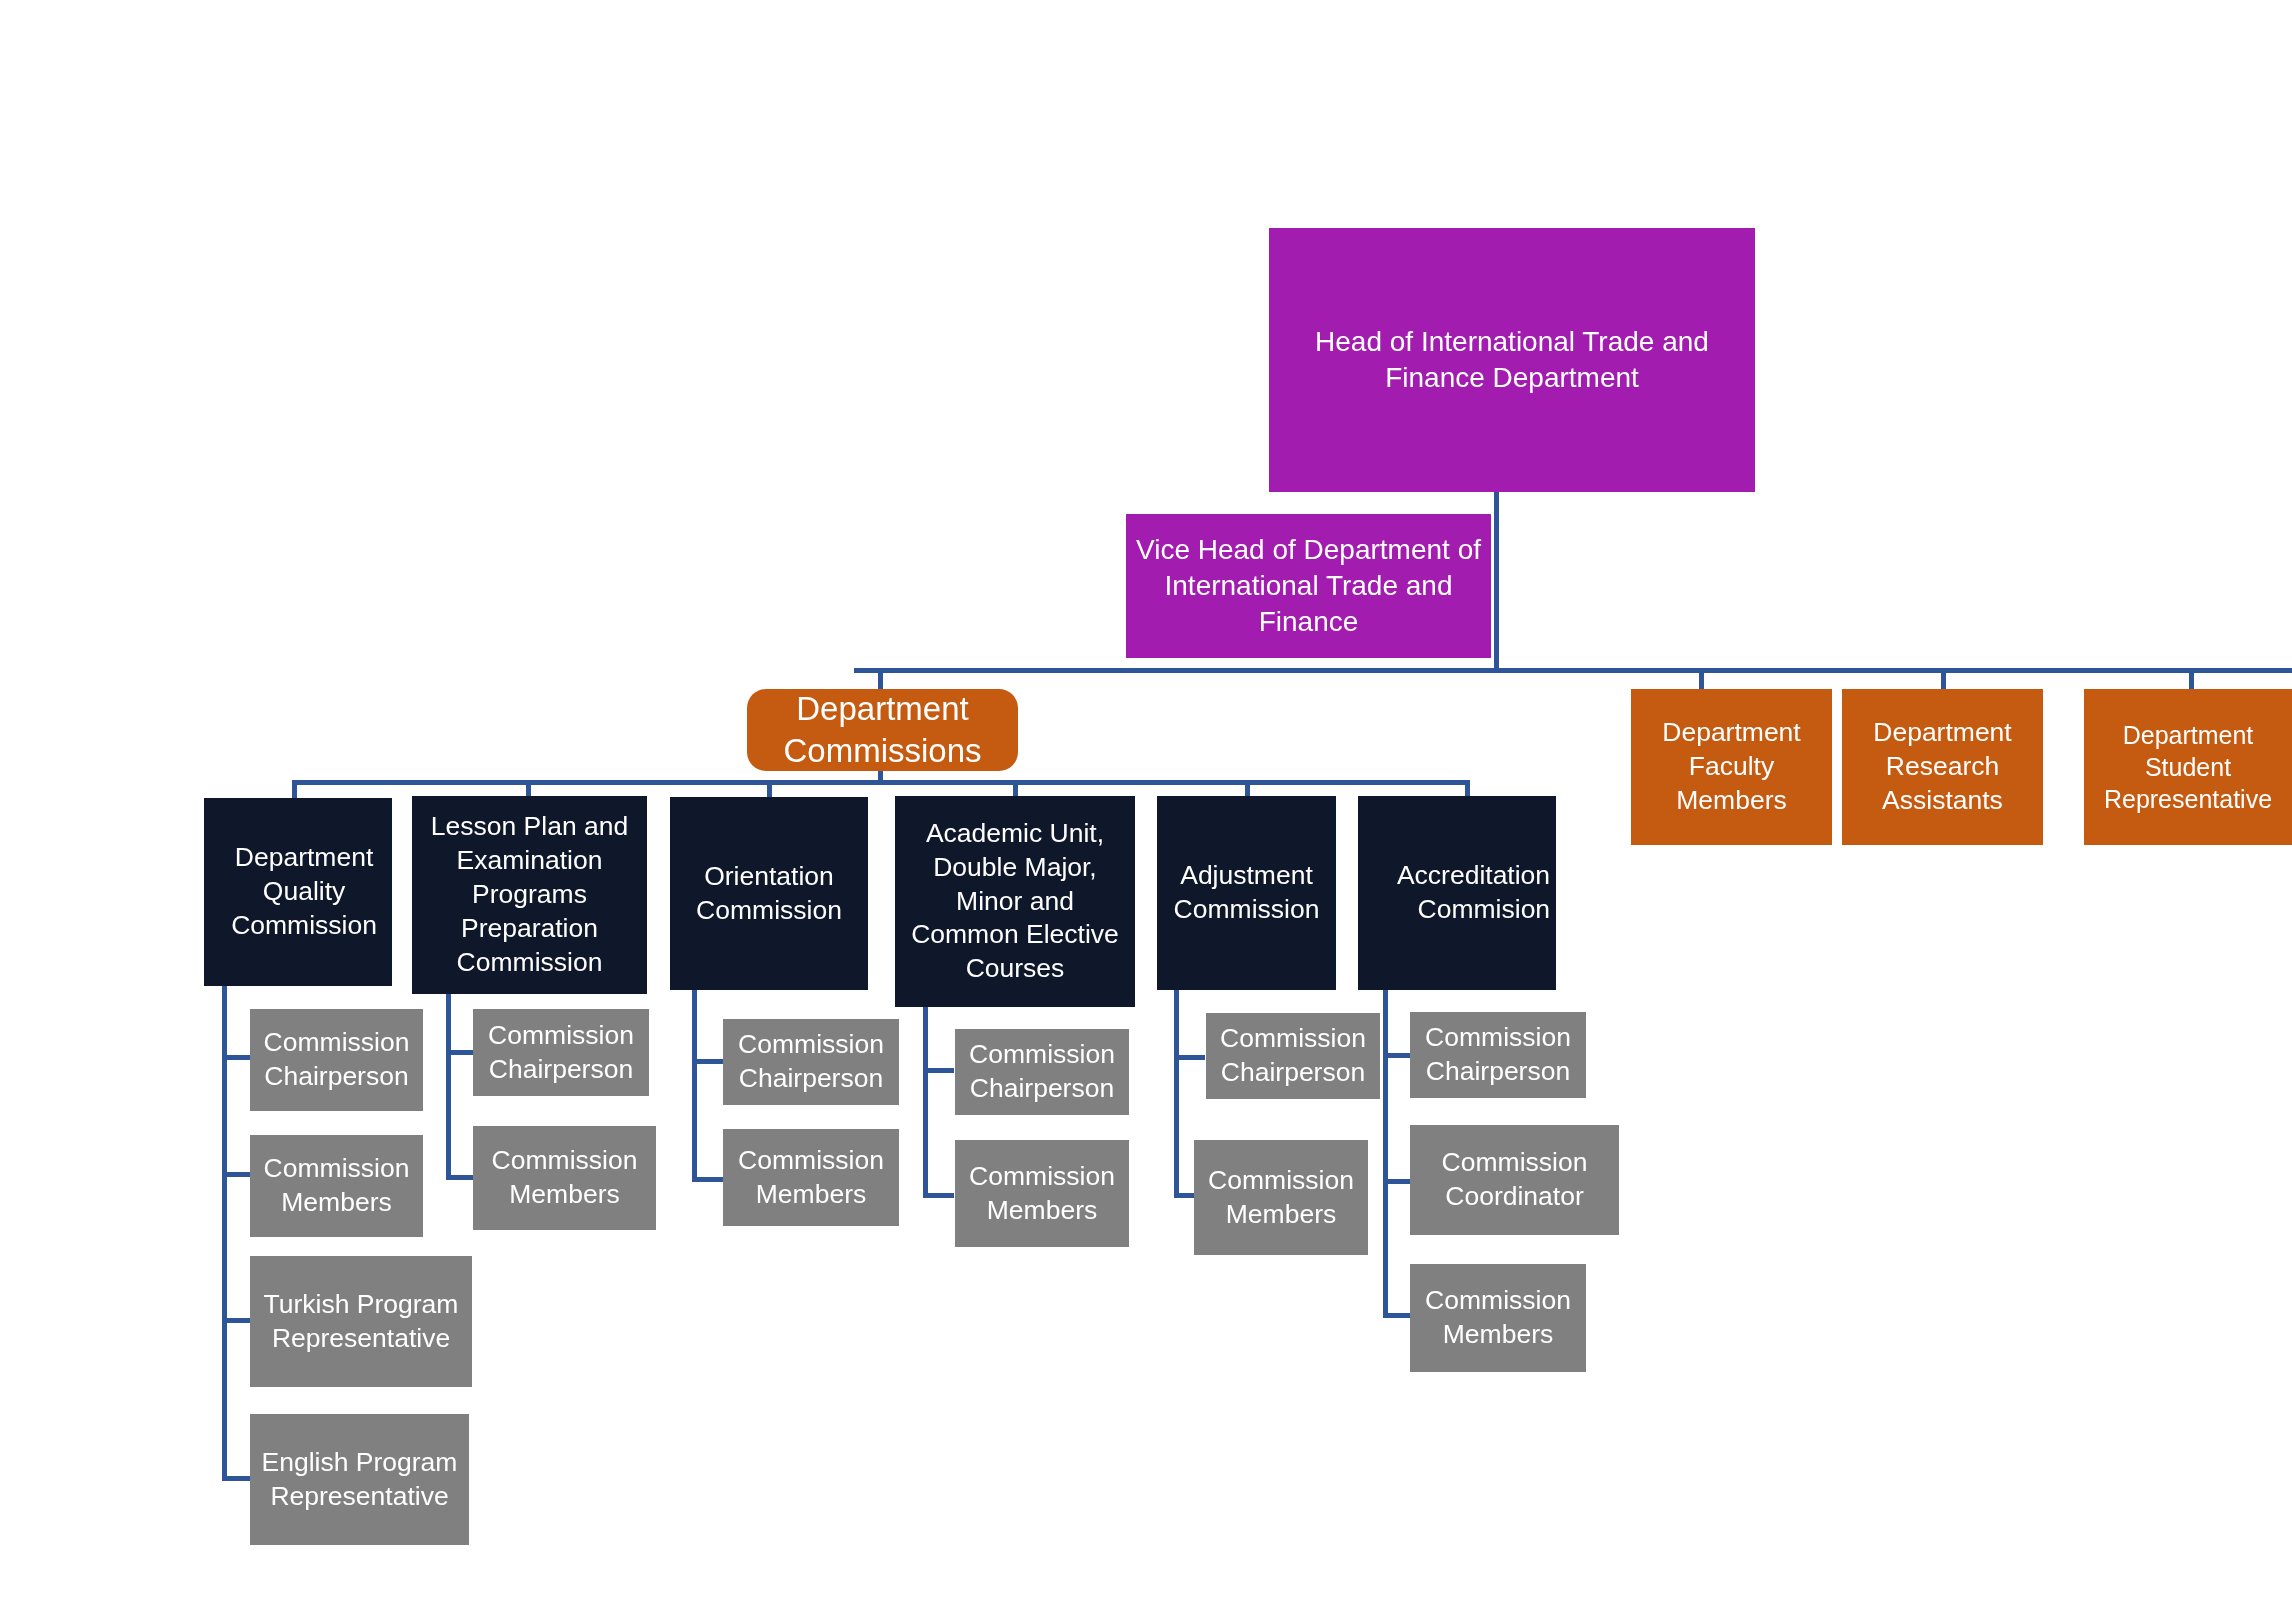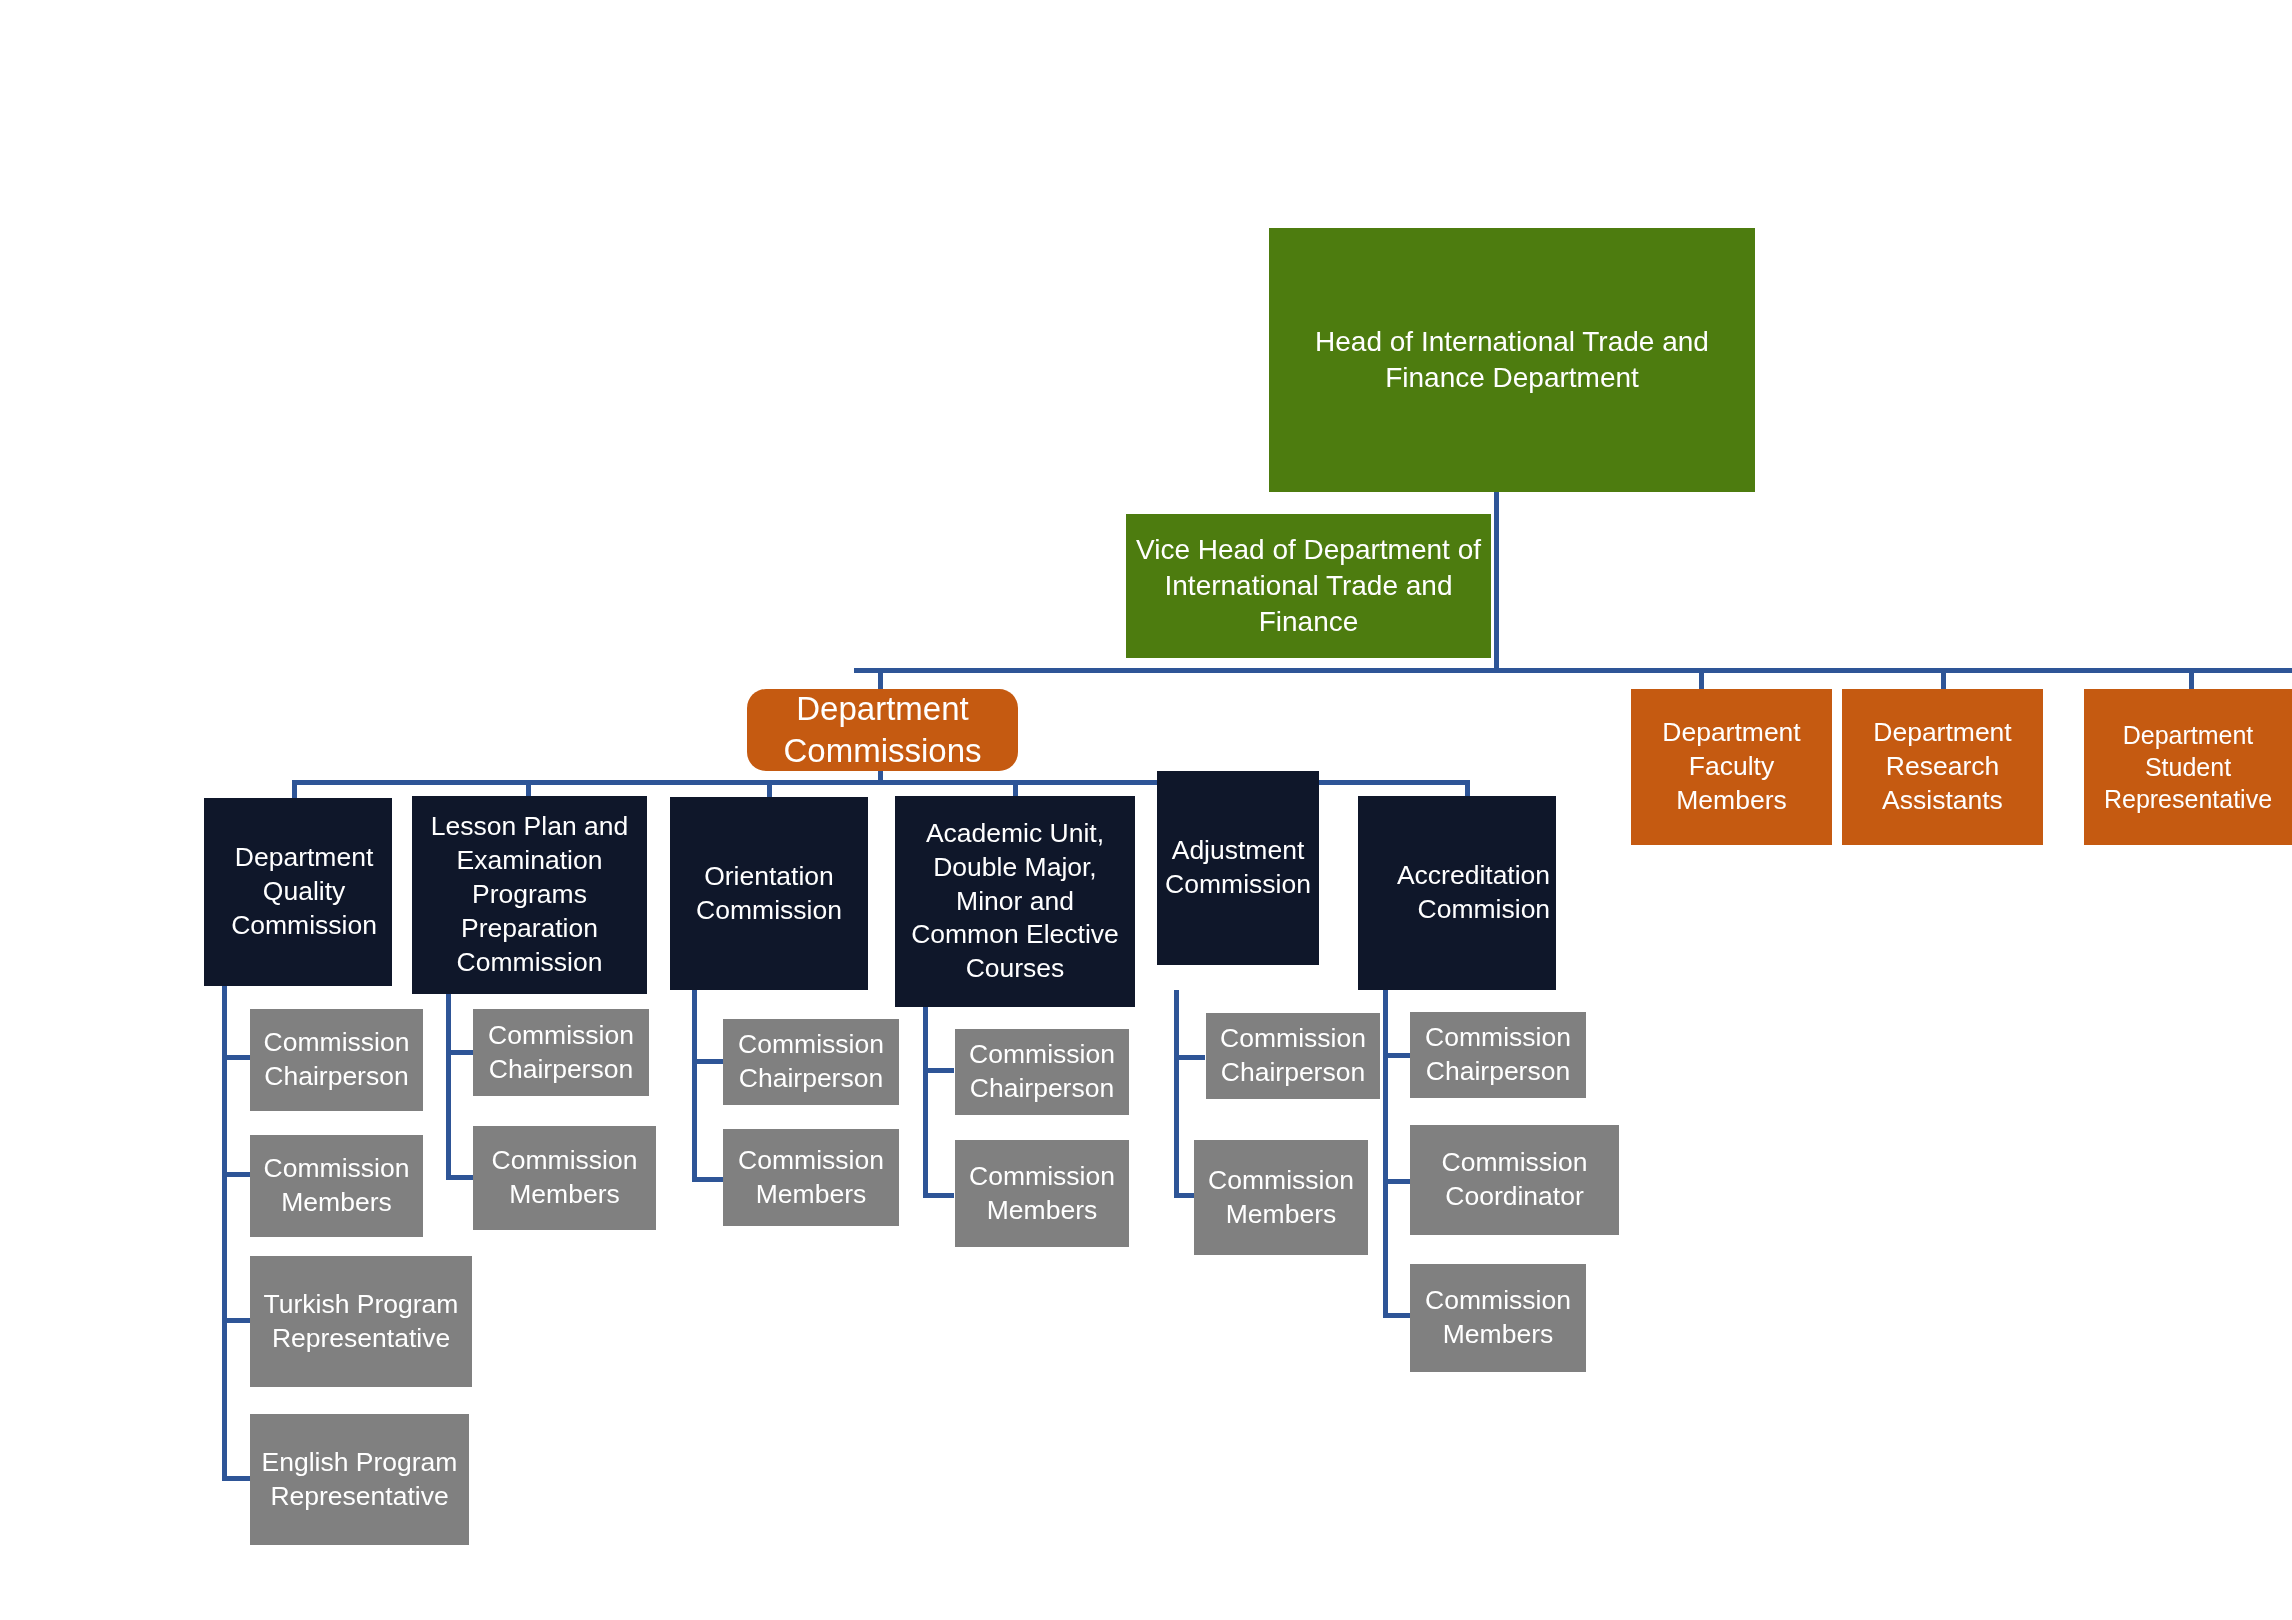--- a/index.html
+++ b/index.html
@@ -20,21 +20,21 @@
     box-sizing: border-box;
     display: flex;
     align-items: center;
     justify-content: center;
     text-align: center;
     color: #ffffff;
     line-height: 1.28;
     padding: 3.9px 5.9px;
     white-space: pre-line;
   }
-  .node.blue   { background: #4d7c0f; }
+  .node.blue   { background: #a21caf; }
   .node.orange { background: #C55A11; }
   .node.green  { background: #0f172a; }
   .node.gray   { background: #808080; }
 
   .connector {
     position: absolute;
     background: #2E5597;
   }
   .conn-h { height: 4.9px; }
   .conn-v { width: 4.9px; }
@@ -103,21 +103,21 @@
   <div class="node orange" style="left:2084px; top:689px; width:208px; height:156px; font-size:25px;">Department Student Representative</div>
 
   <div class="node green" style="left:204px; top:798px; width:188px; height:188px; font-size:26.5px;padding-left:18px;">Department Quality Commission</div>
 
   <div class="node green" style="left:412px; top:796px; width:235px; height:198px; font-size:26.5px;">Lesson Plan and Examination Programs Preparation Commission</div>
 
   <div class="node green" style="left:670px; top:797px; width:198px; height:193px; font-size:26.5px;">Orientation Commission</div>
 
   <div class="node green" style="left:895px; top:796px; width:240px; height:211px; font-size:26.5px;">Academic Unit, Double Major, Minor and Common Elective Courses</div>
 
-  <div class="node green" style="left:1157px; top:771px; width:162px; height:194px; font-size:26.5px;">Adjustment Commission</div>
+  <div class="node green" style="left:1157px; top:796px; width:179px; height:194px; font-size:26.5px;">Adjustment Commission</div>
 
   <div class="node green" style="left:1358px; top:796px; width:198px; height:194px; font-size:26.5px;text-align:right;">Accreditation Commision</div>
 
   <div class="node gray" style="left:250px; top:1009px; width:173px; height:102px; font-size:26.5px;">Commission Chairperson</div>
 
   <div class="node gray" style="left:250px; top:1135px; width:173px; height:102px; font-size:26.5px;">Commission Members</div>
 
   <div class="node gray" style="left:250px; top:1256px; width:222px; height:131px; font-size:26.5px;">Turkish Program Representative</div>
 
   <div class="node gray" style="left:250px; top:1414px; width:219px; height:131px; font-size:26.5px;">English Program Representative</div>

